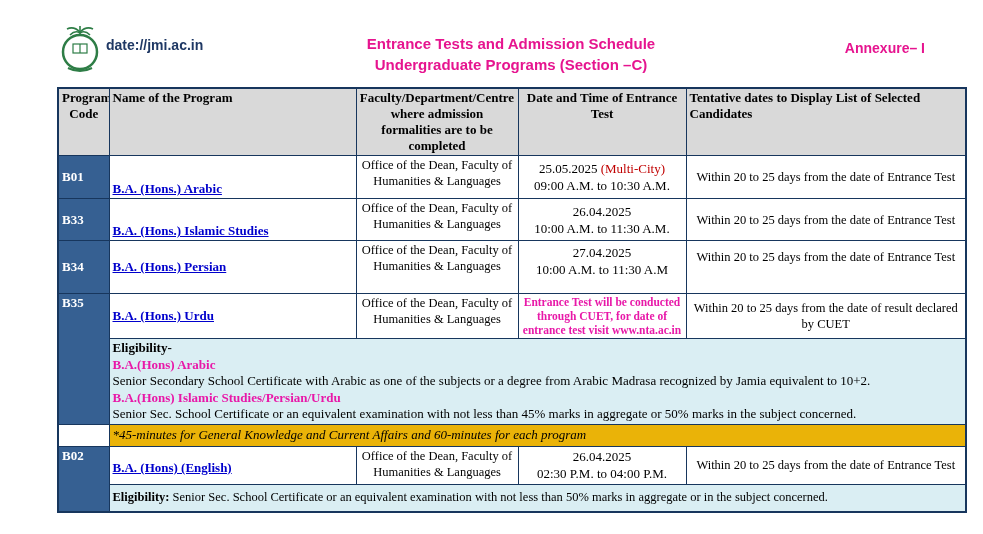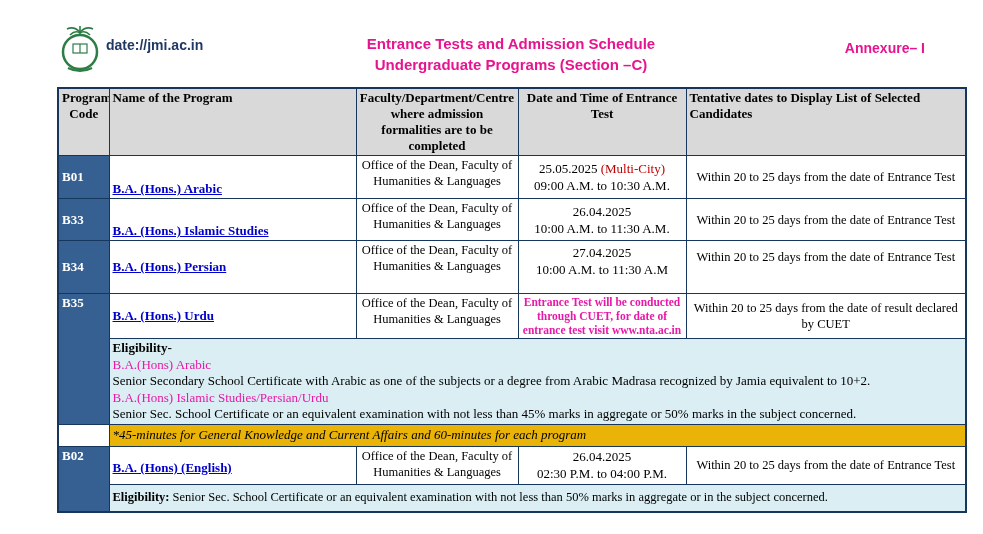--- a/index.html
+++ b/index.html
@@ -66,21 +66,21 @@
   .date-note{color:var(--alert-red);}
   .cuet-cell{
     vertical-align:middle;text-align:center;
     color:var(--cuet-magenta);font-weight:bold;font-size:11.5px;line-height:14px;
   }
   .tent-cell{vertical-align:middle;text-align:center;font-size:12.5px;line-height:16px;}
   .elig-cell{
     background:var(--eligibility-bg);vertical-align:top;
     font-size:13px;line-height:16.5px;padding:2px 4px;
   }
-  .elig-title{color:var(--cuet-magenta);font-weight:normal;}
+  .elig-title{color:var(--cuet-magenta);font-weight:bold;}
   .elig-head{font-weight:bold;}
   .note-cell{
     background:#eab308;font-style:italic;font-size:13px;vertical-align:middle;padding-left:3px;
   }
   .note-left{background:#fff;}
   .elig2-cell{
     background:var(--eligibility-bg);font-size:12.5px;vertical-align:middle;padding-left:3px;
   }
 </style>
 </head>

